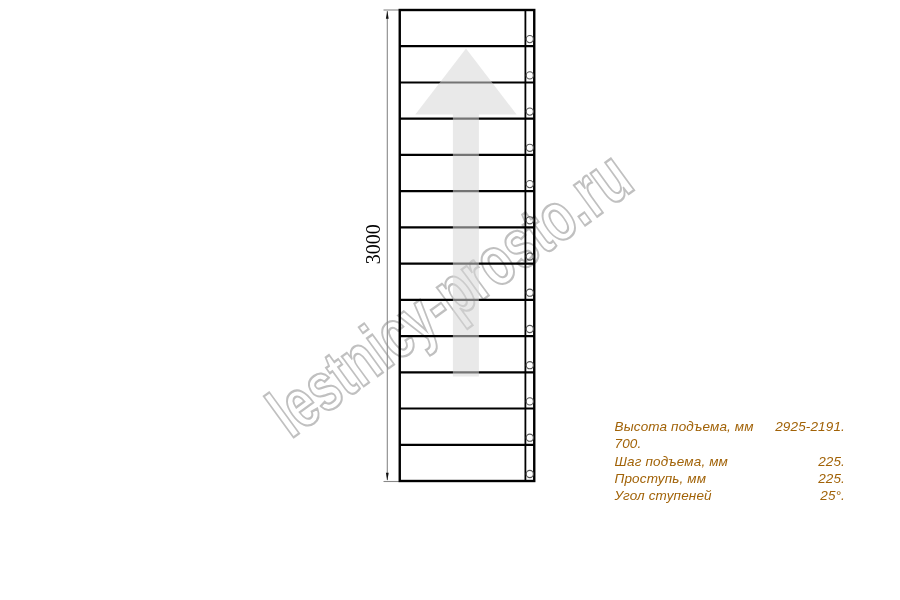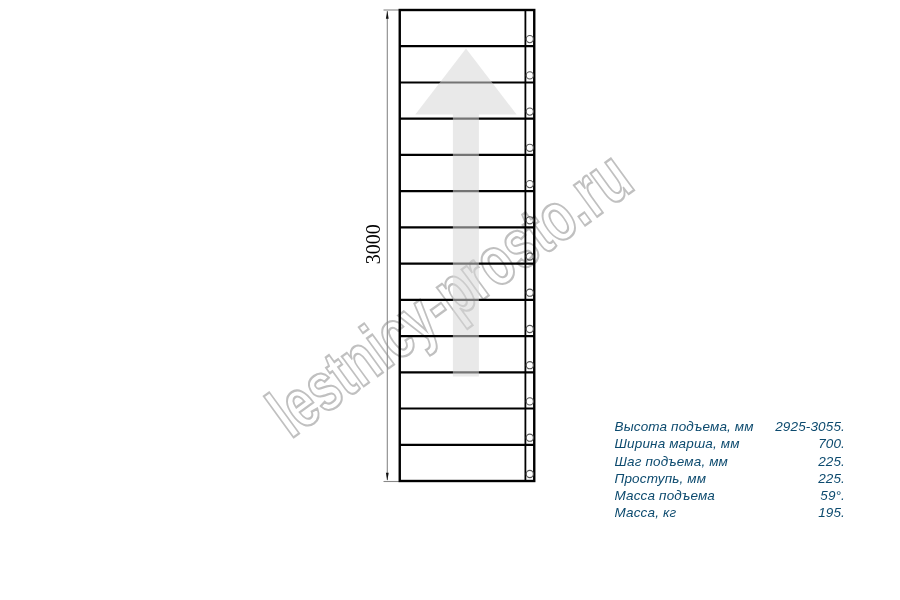--- a/index.html
+++ b/index.html
@@ -1,20 +1,20 @@
 <!DOCTYPE html>
 <html><head>
 <meta charset="utf-8">
 <style>
   html,body{margin:0;padding:0;background:#fff;width:900px;height:600px;overflow:hidden;}
   #stage{position:relative;width:900px;height:600px;}
   svg{position:absolute;left:0;top:0;}
   #specs{position:absolute;left:614.5px;top:418px;width:230.5px;
     font-family:"Liberation Sans", sans-serif;font-style:italic;font-size:13.5px;
-    line-height:17.3px;color:#0c4a6e;letter-spacing:0.15px;}
+    line-height:17.3px;color:#a16207;letter-spacing:0.15px;}
   #specs .row{display:flex;justify-content:space-between;white-space:nowrap;}
 </style>
 </head>
 <body>
 <div id="stage">
 <svg width="900" height="600" viewBox="0 0 900 600">
 
   <text x="0" y="0" transform="translate(463.9,313.6) rotate(-36)" text-anchor="middle" font-family="Liberation Sans" font-weight="bold" font-size="70" textLength="428" lengthAdjust="spacingAndGlyphs" fill="none" stroke="#c0c0c0" stroke-width="2.3"><tspan>lestnicy-prosto</tspan><tspan font-size="74">.ru</tspan></text>
 
   <line x1="383.5" y1="10" x2="399" y2="10" stroke="#888" stroke-width="1.1"></line>
@@ -59,36 +59,31 @@
     <circle cx="529.8" cy="401.4" r="3.6"></circle>
     <circle cx="529.8" cy="437.7" r="3.6"></circle>
     <circle cx="529.8" cy="474.0" r="3.6"></circle>
   </g>
 
   <polygon points="466,48.5 516.6,114.5 478.9,114.5 478.9,376.6 452.9,376.6 452.9,114.5 415.3,114.5" fill="rgba(214,214,214,0.54)"></polygon>
 </svg>
 <div id="specs">
   <div class="row">
         <span>Высота подъема, мм</span>
-        <span>2925-3055.</span>
+        <span>2925-2191.</span>
       </div>
   <div class="row">
-        <span>Ширина марша, мм</span>
         <span>700.</span>
       </div>
   <div class="row">
         <span>Шаг подъема, мм</span>
         <span>225.</span>
       </div>
   <div class="row">
         <span>Проступь, мм</span>
         <span>225.</span>
       </div>
   <div class="row">
-        <span>Масса подъема</span>
-        <span>59°.</span>
-      </div>
-  <div class="row">
-        <span>Масса, кг</span>
-        <span>195.</span>
+        <span>Угол ступеней</span>
+        <span>25°.</span>
       </div>
 </div>
 </div>
 
 </body></html>

